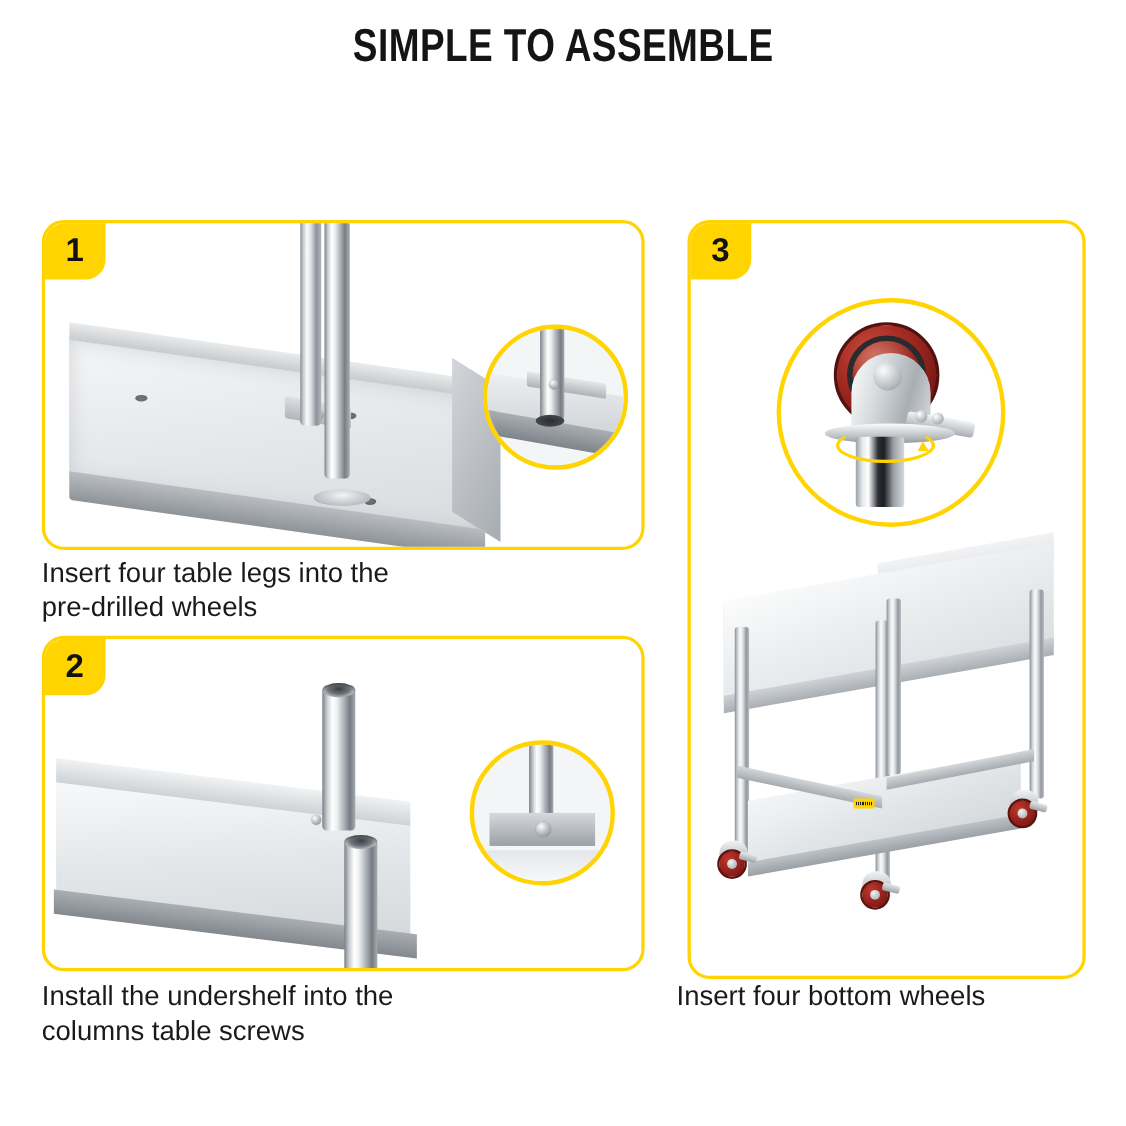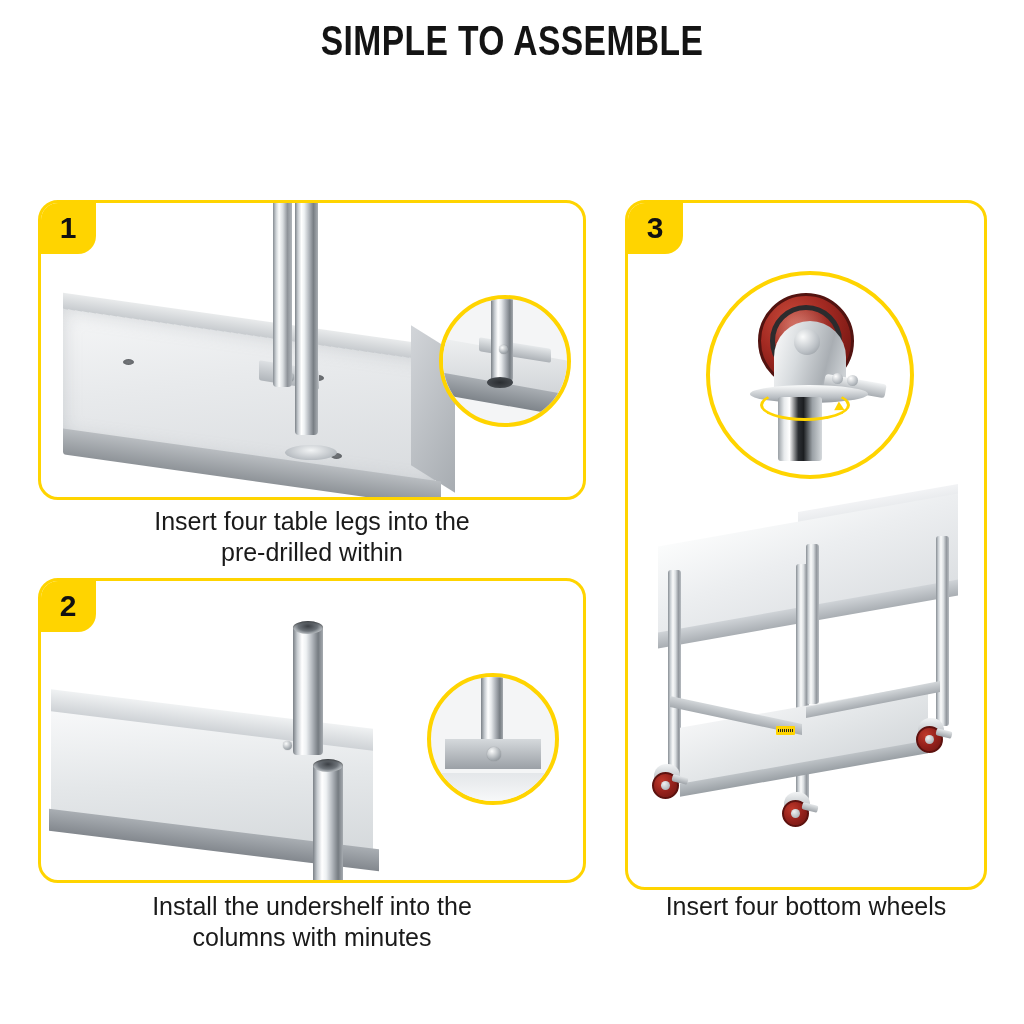--- a/index.html
+++ b/index.html
@@ -55,21 +55,20 @@
     background:#FFD400;
     border-top-left-radius:18px;
     border-bottom-right-radius:18px;
     display:flex;align-items:center;justify-content:center;
     z-index:6;
   }
   .badge span{font-size:30px;font-weight:bold;color:#111;line-height:1;}
 
   .caption{
     position:absolute;
-    text-align:center;
     font-size:25px;
     color:#1a1a1a;
     line-height:31px;
     font-weight:normal;
   }
   #cap1{left:38px;top:506px;width:548px;}
   #cap2{left:38px;top:891px;width:548px;}
   #cap3{left:615px;top:891px;width:382px;}
 
   
@@ -356,21 +355,21 @@
         <div class="ins-tube"></div>
         <div class="ins-deck2"></div>
         <div class="ins-hole"></div>
         <div class="screw" style="left:56px;top:46px;"></div>
       </div>
     </div>
   </div>
 </div>
 <div class="caption" id="cap1">
   <div>Insert four table legs into the</div>
-  <div>pre-drilled within</div>
+  <div>pre-drilled wheels</div>
 </div>
 
 <div class="panel" id="panel2">
   <div class="badge">
     <span>2</span>
   </div>
 
   <div class="scene">
     <div class="p2-shelf-back"></div>
     <div class="p2-shelf-top"></div>
@@ -387,21 +386,21 @@
         <div class="ins-tube" style="left:50px;top:-6px;height:74px;"></div>
         <div class="ins-corner"></div>
         <div class="screw" style="left:56px;top:70px;width:14px;height:14px;"></div>
         <div class="ins-shine"></div>
       </div>
     </div>
   </div>
 </div>
 <div class="caption" id="cap2">
   <div>Install the undershelf into the</div>
-  <div>columns with minutes</div>
+  <div>columns table screws</div>
 </div>
 
 <div class="panel" id="panel3">
   <div class="badge">
     <span>3</span>
   </div>
 
   <div class="scene">
 
     <div class="inset-circle" id="p3-inset">

